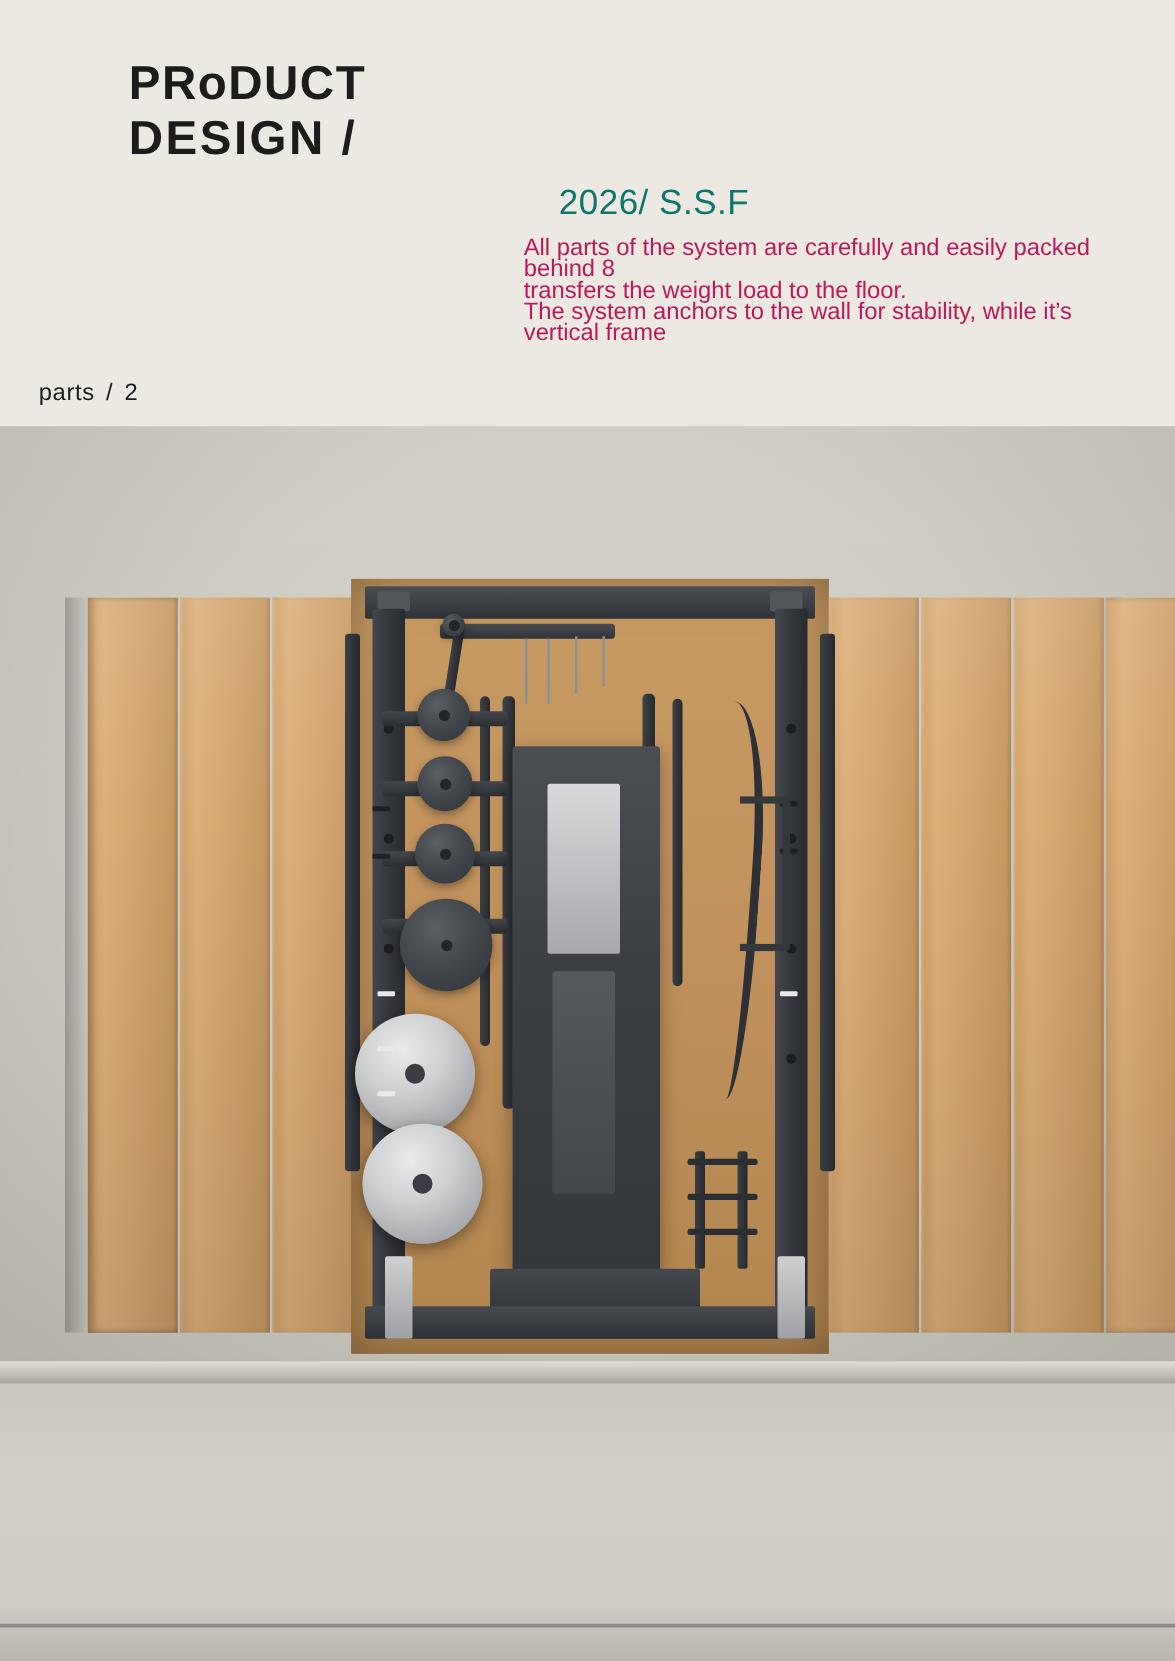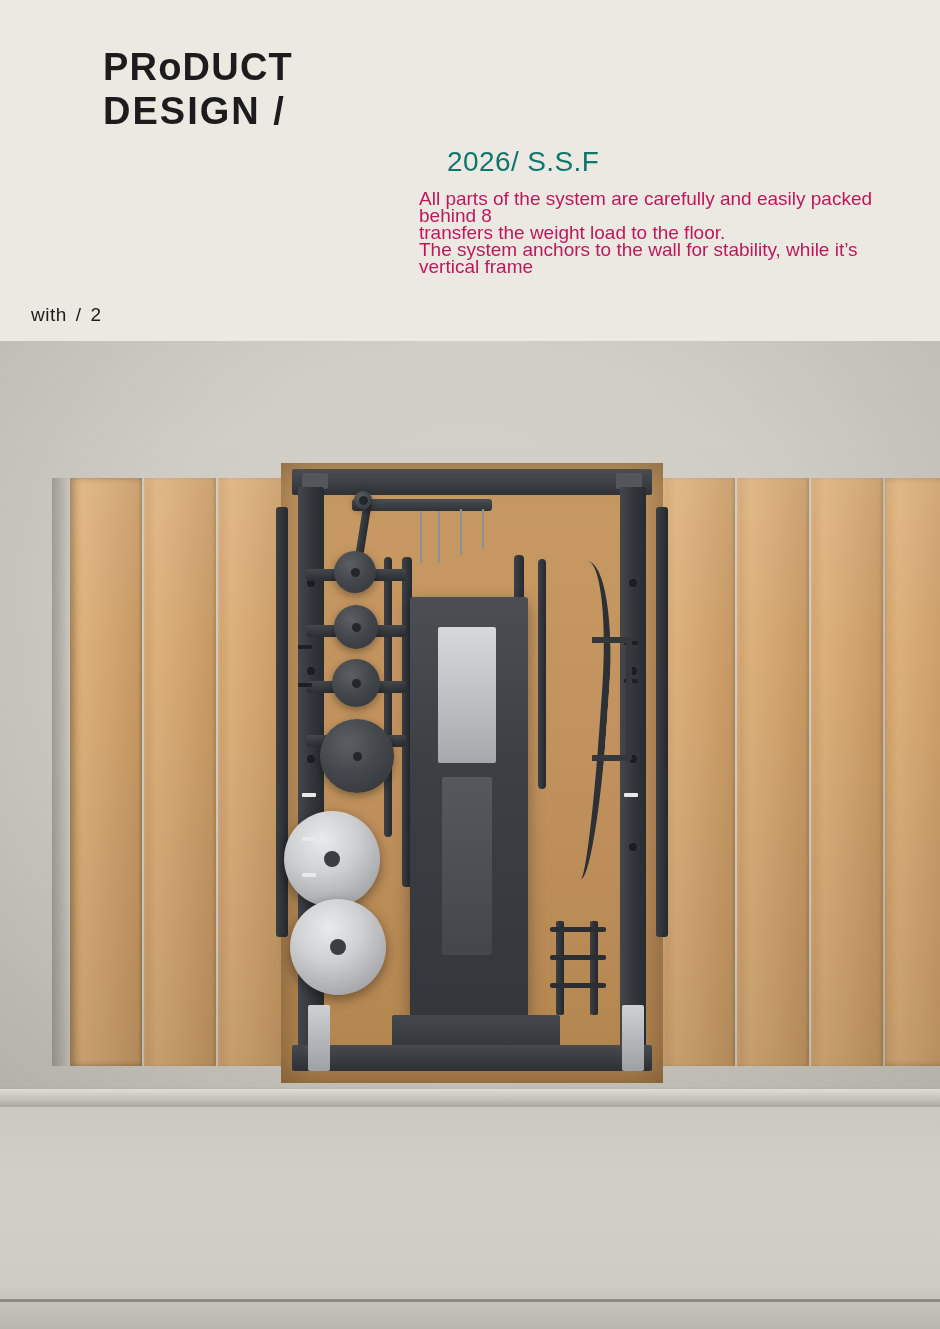--- a/index.html
+++ b/index.html
@@ -358,21 +358,21 @@
 
     <div class="season">2026/ S.S.F</div>
 
     <div class="desc">
       <p>All parts of the system are carefully and easily packed behind 8</p>
       <p>transfers the weight load to the floor.</p>
       <p>The system anchors to the wall for stability, while it’s vertical frame</p>
     </div>
 
     <div class="page-num">
-      <span>with</span>
+      <span>parts</span>
       <span class="slash">/</span>
       <span>2</span>
     </div>
   </div>
 
   <div class="photo">
 
     <div class="wall"></div>
     <div class="bank-shadow-l"></div>
     <div class="bank-shadow-r"></div>

